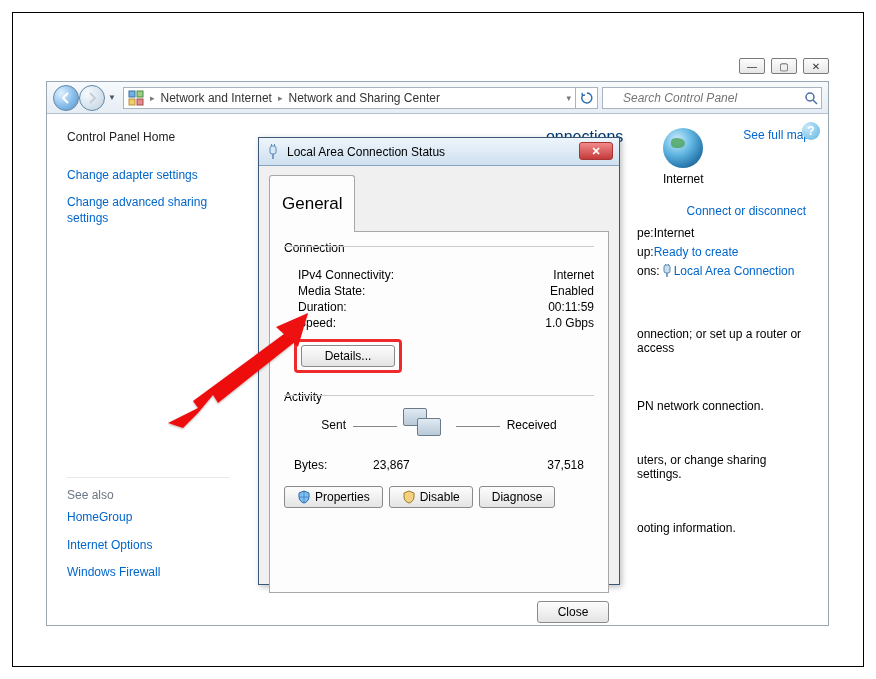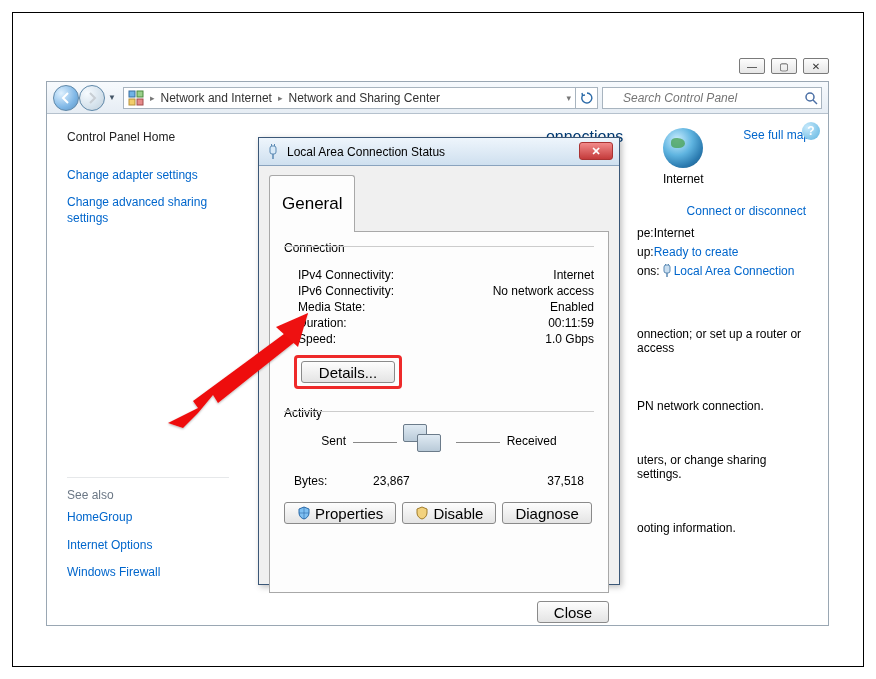--- a/index.html
+++ b/index.html
@@ -44,21 +44,21 @@
     .dialog { position:absolute; left:245px; top:124px; width:362px; height:448px; border:1px solid #3b5777; background:#f0f0f0; box-shadow:2px 2px 6px rgba(0,0,0,0.25); }
     .dtitle { height:28px; background:linear-gradient(#eef5fc,#cfe0ef); border-bottom:1px solid #8aa3be; display:flex; align-items:center; padding-left:6px; position:relative; font-size:12px;text-align:right; }
     .dtitle-icon { width:16px; height:16px; margin-right:6px; }
     .dclose { position:absolute; right:6px; top:4px; width:34px; height:18px; border:1px solid #a33; border-radius:3px; background:linear-gradient(#f28a8a,#c43b3b); color:#fff; display:flex; align-items:center; justify-content:center; font-size:11px; cursor:pointer; font-weight:bold; }
     .dbody { position:absolute; top:28px; bottom:0; left:0; right:0; padding:8px 10px 10px; background:#f0f0f0; }
     .tab { display:inline-block; padding:18px 12px; font-size:17px; border:1px solid #a8a8a8; border-bottom:none; background:#fdfdfd; border-top-left-radius:3px; border-top-right-radius:3px; position:relative; top:1px; cursor:pointer; }
     .tabpanel { border:1px solid #a8a8a8; background:#fdfdfd; height:362px; padding:10px 14px 12px; font-size:12px; }
     .grouped { border-top:1px solid #ccc; margin-top:-10px; padding-top:20px; margin-bottom:10px; position:relative;}
     .legend-txt{ position:relative; top:-1px; background:#fdfdfd; padding-right:6px; display:inline-block;}
     .kv { display:flex; justify-content:space-between; padding:1px 0 1px 14px; }
-    .btn { height:22px; padding:0 12px; border:1px solid #8a8a8a; border-radius:3px; background:linear-gradient(#fdfdfd,#e4e4e4); font-size:15px; cursor:pointer; display:inline-flex; align-items:center; gap:4px; }
+    .btn { height:22px; padding:0 12px; border:1px solid #8a8a8a; border-radius:3px; background:linear-gradient(#fdfdfd,#e4e4e4); font-size:12px; cursor:pointer; display:inline-flex; align-items:center; gap:4px; }
     .details-hl { border:3px solid #ee2a2a; border-radius:4px; display:inline-block; padding:3px 4px; margin:8px 0 2px 10px; }
     .actrow { display:flex; align-items:center; justify-content:space-between; padding:0 10px; }
     .act-center { text-align:center; }
     .line { display:inline-block; width:44px; border-top:1px solid #888; vertical-align:middle; }
     .monitors { width:46px; height:36px; display:inline-block; vertical-align:middle; position:relative; }
     .monitors .m1, .monitors .m2 { position:absolute; width:24px; height:18px; border:1px solid #6b7b8a; background:linear-gradient(#dfeaf3,#b9cad8); border-radius:2px; }
     .monitors .m1{ left:0; top:0;} .monitors .m2{ left:14px; top:10px;}
     .btnrow { display:flex; gap:6px; margin-top:14px; }
     .close-row { text-align:right; margin-top:8px; }
     .shield, .cp-icon { width:14px; height:14px; display:inline-block; }
@@ -208,24 +208,20 @@
       <div class="dclose">✕</div>
     </div>
     <div class="dbody">
       <span class="tab">General</span>
       <div class="tabpanel">
         <span class="legend-txt">Connection</span>
         <div class="grouped">
           <div class="kv">
               <span>IPv4 Connectivity:</span>
               <span>Internet</span>
-            </div>
-          <div class="kv">
-              <span>IPv6 Connectivity:</span>
-              <span>No network access</span>
             </div>
           <div class="kv">
               <span>Media State:</span>
               <span>Enabled</span>
             </div>
           <div class="kv">
               <span>Duration:</span>
               <span>00:11:59</span>
             </div>
           <div class="kv">

